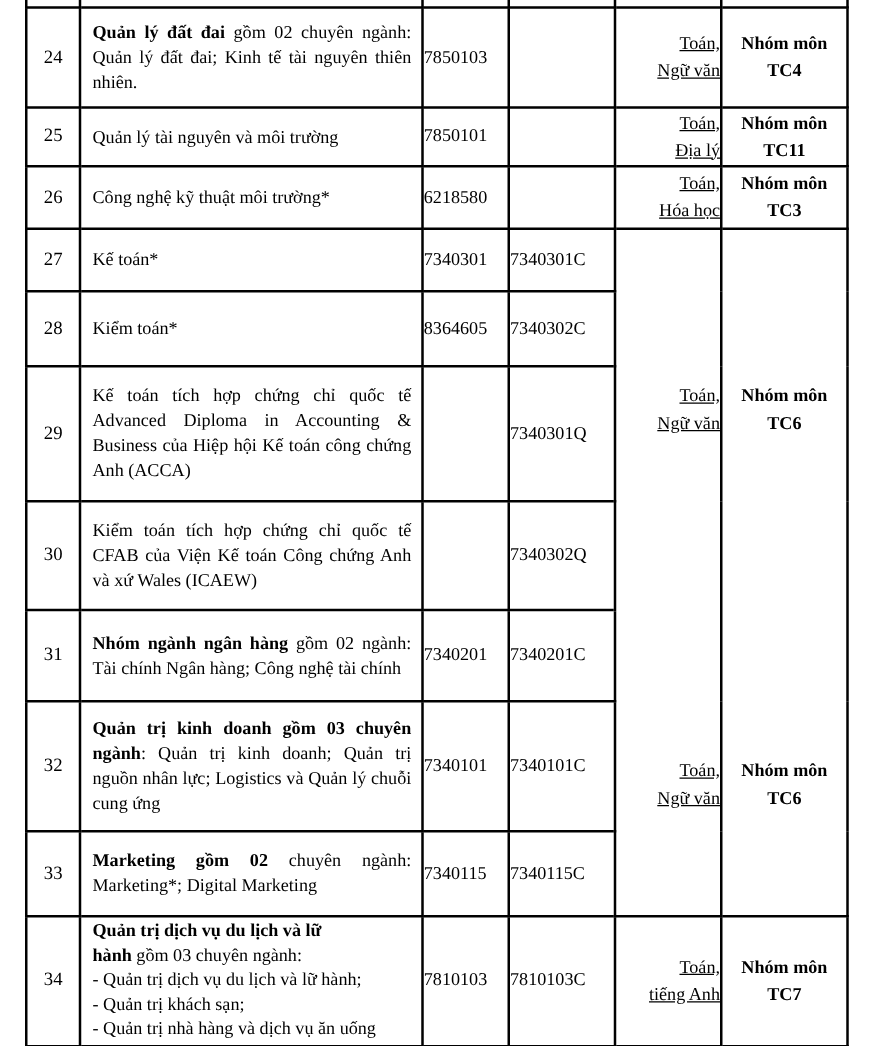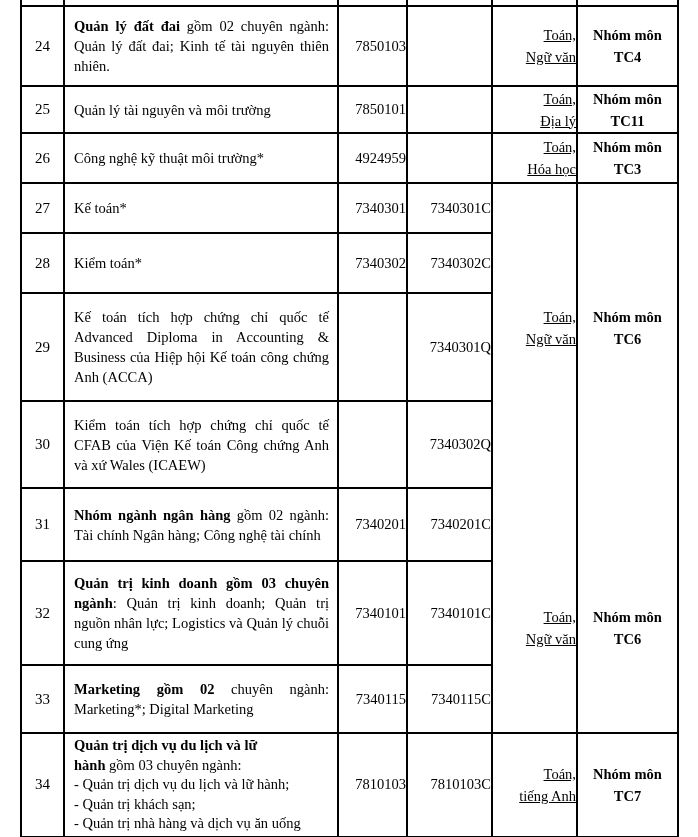--- a/index.html
+++ b/index.html
@@ -31,21 +31,21 @@
   tr.stub td { border-top: none; height: 5px; }
   .c-no {
     text-align: center;
     font-size: 15px;
     margin-top: 27px;
   }
   .c-name { padding: 2px 8px 2px 9px; font-size: 14.5px; line-height: 20px; }
   .c-name .just { text-align: justify; }
   .c-name .left { text-align: left; line-height: 19.5px; }
   .b { font-weight: bold; text-align: right; }
-  .c-code { text-align: right; font-size: 14.5px; }
+  .c-code { text-align: left; font-size: 14.5px; }
   .c-subj {
     text-align: right; font-size: 14.5px; line-height: 22px; text-decoration: underline;
   }
   .c-grp {
     text-align: center; font-size: 14.5px; line-height: 22px; font-weight: bold; margin-top: 16px;
   }
   
   td.mergeA { border-bottom: none; padding-bottom: 16px; }
   td.mergeB { border-top: none; padding-top: 36px; }
 </style>
@@ -105,21 +105,21 @@
         <div>Nhóm môn</div>
         <div>TC11</div>
       </td>
     </tr>
 
     <tr>
       <td class="c-no" style="height:48px">26</td>
       <td class="c-name">
         <div class="just"><span>Công nghệ kỹ thuật môi trường*</span></div>
       </td>
-      <td class="c-code">4924959</td>
+      <td class="c-code">6218580</td>
       <td class="c-code"></td>
       <td class="c-subj">
         <div>Toán,</div>
         <div>Hóa học</div>
       </td>
       <td class="c-grp">
         <div>Nhóm môn</div>
         <div>TC3</div>
       </td>
     </tr>
@@ -139,21 +139,21 @@
         <div>Nhóm môn</div>
         <div>TC6</div>
       </td>
     </tr>
 
     <tr>
       <td class="c-no" style="height:58px">28</td>
       <td class="c-name">
         <div class="just"><span>Kiểm toán*</span></div>
       </td>
-      <td class="c-code">7340302</td>
+      <td class="c-code">8364605</td>
       <td class="c-code">7340302C</td>
     </tr>
 
     <tr>
       <td class="c-no" style="height:106px">29</td>
       <td class="c-name">
         <div class="just"><span>Kế toán tích hợp chứng chỉ quốc tế Advanced Diploma in Accounting &amp; Business của Hiệp hội Kế toán công chứng Anh (ACCA)</span></div>
       </td>
       <td class="c-code"></td>
       <td class="c-code">7340301Q</td>

